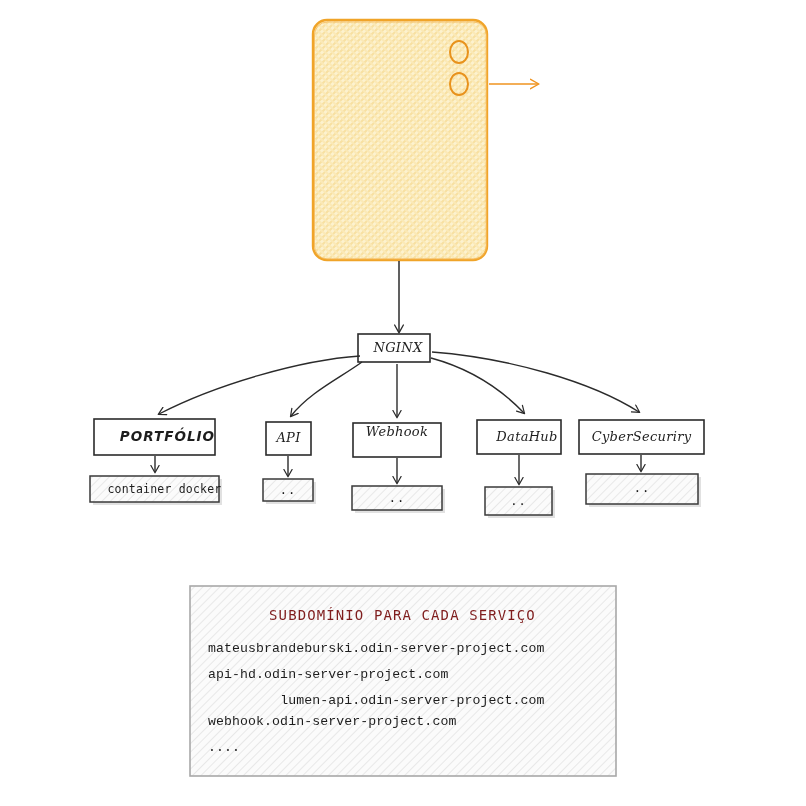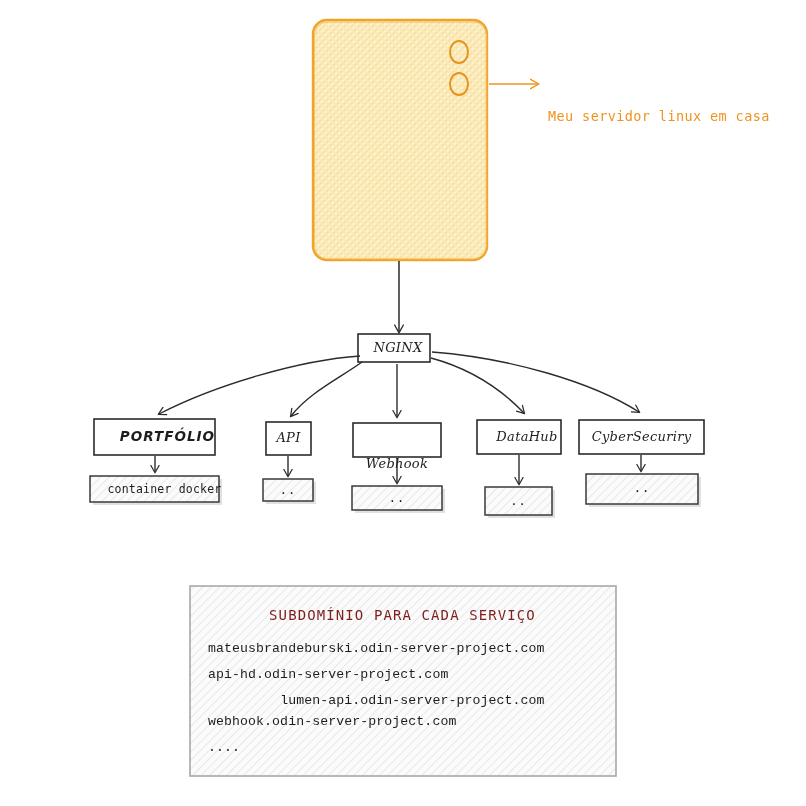--- a/index.html
+++ b/index.html
@@ -188,32 +188,31 @@
     <rect x="589" y="477" width="112" height="30" fill="#c9c9c9" opacity="0.55"></rect>
     <rect x="586" y="474" width="112" height="30" fill="url(#grayHatch)" stroke="#3a3a3a" stroke-width="1.5"></rect>
   </g>
 
   <g>
     <rect x="190" y="586" width="426" height="190" fill="url(#grayHatch)" stroke="#a8a8a8" stroke-width="1.6"></rect>
   </g>
 </svg>
 
 <div class="lbl callout-text">
-  <div>Meu servidor linux em casa</div>
 </div>
 
 <div class="lbl node-label" style="left:356px; top:340px; width:84px;">NGINX</div>
 
 <div class="lbl node-label caps" style="left:94px; top:428px; width:121px;">PORTFÓLIO</div>
 <div class="lbl sub-label" style="left:90px; top:482px; width:149px;">container docker</div>
 
 <div class="lbl node-label" style="left:266px; top:430px; width:45px;">API</div>
 <div class="lbl sub-label dots" style="left:263px; top:483px; width:50px;">..</div>
 
-<div class="lbl node-label" style="left:353px; top:456px; width:88px;">Webhook</div>
+<div class="lbl node-label" style="left:353px; top:424px; width:88px;">Webhook</div>
 <div class="lbl sub-label dots" style="left:352px; top:491px; width:90px;">..</div>
 
 <div class="lbl node-label" style="left:477px; top:429px; width:100px;">DataHub</div>
 <div class="lbl sub-label dots" style="left:485px; top:494px; width:67px;">..</div>
 
 <div class="lbl node-label" style="left:579px; top:429px; width:125px;">CyberSecuriry</div>
 <div class="lbl sub-label dots" style="left:586px; top:481px; width:112px;">..</div>
 
 <div class="panel-title">SUBDOMÍNIO PARA CADA SERVIÇO</div>
 

